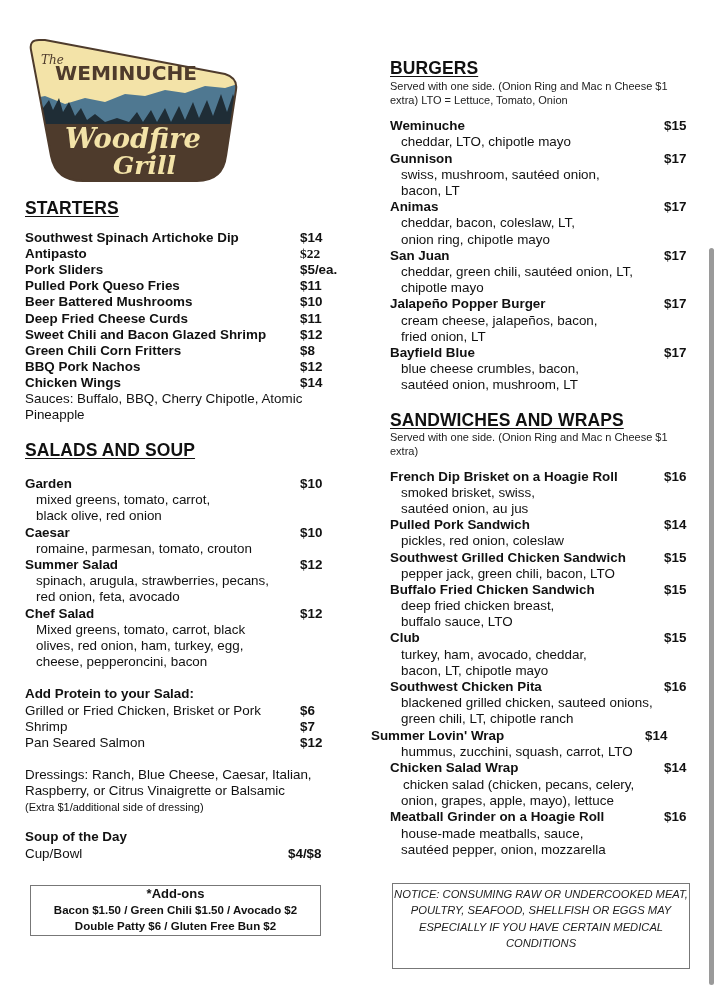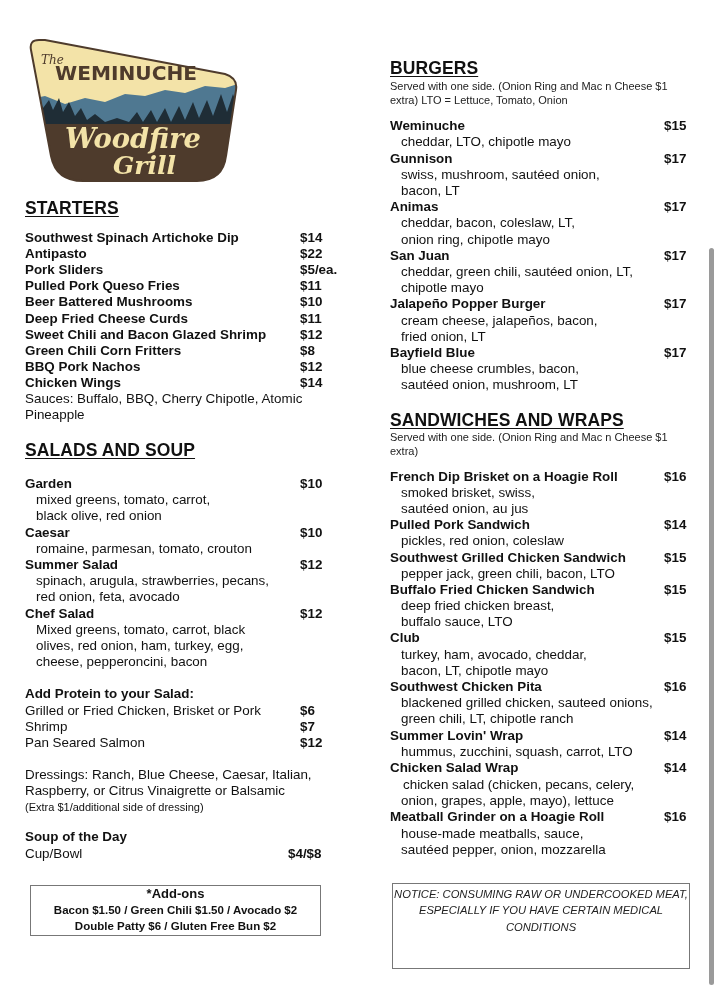--- a/index.html
+++ b/index.html
@@ -56,21 +56,21 @@
     <text x="30" y="42" font-family="DejaVu Sans, sans-serif" font-weight="bold" font-size="20" fill="#4e3b2c" textLength="142" lengthAdjust="spacingAndGlyphs">WEMINUCHE</text>
     <text x="40" y="110" font-family="DejaVu Serif, serif" font-style="italic" font-weight="bold" font-size="27" fill="#f3e3a8" textLength="136" lengthAdjust="spacingAndGlyphs">Woodfire</text>
     <text x="88" y="136" font-family="DejaVu Serif, serif" font-style="italic" font-weight="bold" font-size="25" fill="#f3e3a8">Grill</text>
   </svg>
 </div>
 
 <div class="section-title" style="left:25px; top:198px;">STARTERS</div>
 
 <div>
   <div class="row" style="left:25px; top:230px;"><span class="name">Southwest Spinach Artichoke Dip</span><span class="price" style="left:275px;">$14</span></div>
-  <div class="row" style="left:25px; top:246px;"><span class="name">Antipasto</span><span class="price" style="left:275px;">$22</span></div>
+  <div class="row" style="left:25px; top:246px;"><span class="name">Antipasto</span><span class="price" style="left:275px;font-family:Liberation Serif, serif;">$22</span></div>
   <div class="row" style="left:25px; top:262px;"><span class="name">Pork Sliders</span><span class="price" style="left:275px;">$5/ea.</span></div>
   <div class="row" style="left:25px; top:278px;"><span class="name">Pulled Pork Queso Fries</span><span class="price" style="left:275px;">$11</span></div>
   <div class="row" style="left:25px; top:294px;"><span class="name">Beer Battered Mushrooms</span><span class="price" style="left:275px;">$10</span></div>
   <div class="row" style="left:25px; top:311px;"><span class="name">Deep Fried Cheese Curds</span><span class="price" style="left:275px;">$11</span></div>
   <div class="row" style="left:25px; top:327px;"><span class="name">Sweet Chili and Bacon Glazed Shrimp</span><span class="price" style="left:275px;">$12</span></div>
   <div class="row" style="left:25px; top:343px;"><span class="name">Green Chili Corn Fritters</span><span class="price" style="left:275px;">$8</span></div>
   <div class="row" style="left:25px; top:359px;"><span class="name">BBQ Pork Nachos</span><span class="price" style="left:275px;">$12</span></div>
   <div class="row" style="left:25px; top:375px;"><span class="name">Chicken Wings</span><span class="price" style="left:275px;">$14</span></div>
   <div class="row plain" style="left:25px; top:391px;"><span class="name">Sauces: Buffalo, BBQ, Cherry Chipotle, Atomic</span></div>
   <div class="row plain" style="left:25px; top:407px;"><span class="name">Pineapple</span></div>
@@ -163,31 +163,32 @@
   <div class="desc" style="left:390px; top:614px;">buffalo sauce, LTO</div>
 
   <div class="row" style="left:390px; top:630px;"><span class="name">Club</span><span class="price" style="left:274px;">$15</span></div>
   <div class="desc" style="left:390px; top:647px;">turkey, ham, avocado, cheddar,</div>
   <div class="desc" style="left:390px; top:663px;">bacon, LT, chipotle mayo</div>
 
   <div class="row" style="left:390px; top:679px;"><span class="name">Southwest Chicken Pita</span><span class="price" style="left:274px;">$16</span></div>
   <div class="desc" style="left:390px; top:695px;">blackened grilled chicken, sauteed onions,</div>
   <div class="desc" style="left:390px; top:711px;">green chili, LT, chipotle ranch</div>
 
-  <div class="row" style="left:390px; top:728px;text-align:center;"><span class="name">Summer Lovin' Wrap</span><span class="price" style="left:274px;">$14</span></div>
+  <div class="row" style="left:371px; top:728px;text-align:center;"><span class="name">Summer Lovin' Wrap</span><span class="price" style="left:274px;">$14</span></div>
   <div class="desc" style="left:390px; top:744px;">hummus, zucchini, squash, carrot, LTO</div>
 
   <div class="row" style="left:390px; top:760px;"><span class="name">Chicken Salad Wrap</span><span class="price" style="left:274px;">$14</span></div>
   <div class="desc" style="left:392px; top:777px;">chicken salad (chicken, pecans, celery,</div>
   <div class="desc" style="left:390px; top:793px;">onion, grapes, apple, mayo), lettuce</div>
 
   <div class="row" style="left:390px; top:809px;"><span class="name">Meatball Grinder on a Hoagie Roll</span><span class="price" style="left:274px;">$16</span></div>
   <div class="desc" style="left:390px; top:826px;">house-made meatballs, sauce,</div>
   <div class="desc" style="left:390px; top:842px;">sautéed pepper, onion, mozzarella</div>
 </div>
 
 <div class="box notice">
   <div>NOTICE: CONSUMING RAW OR UNDERCOOKED MEAT,</div>
+  <div>POULTRY, SEAFOOD, SHELLFISH OR EGGS MAY</div>
   <div>ESPECIALLY IF YOU HAVE CERTAIN MEDICAL</div>
   <div>CONDITIONS</div>
 </div>
 
 <div class="scrollbar"></div>
 
 </body></html>

